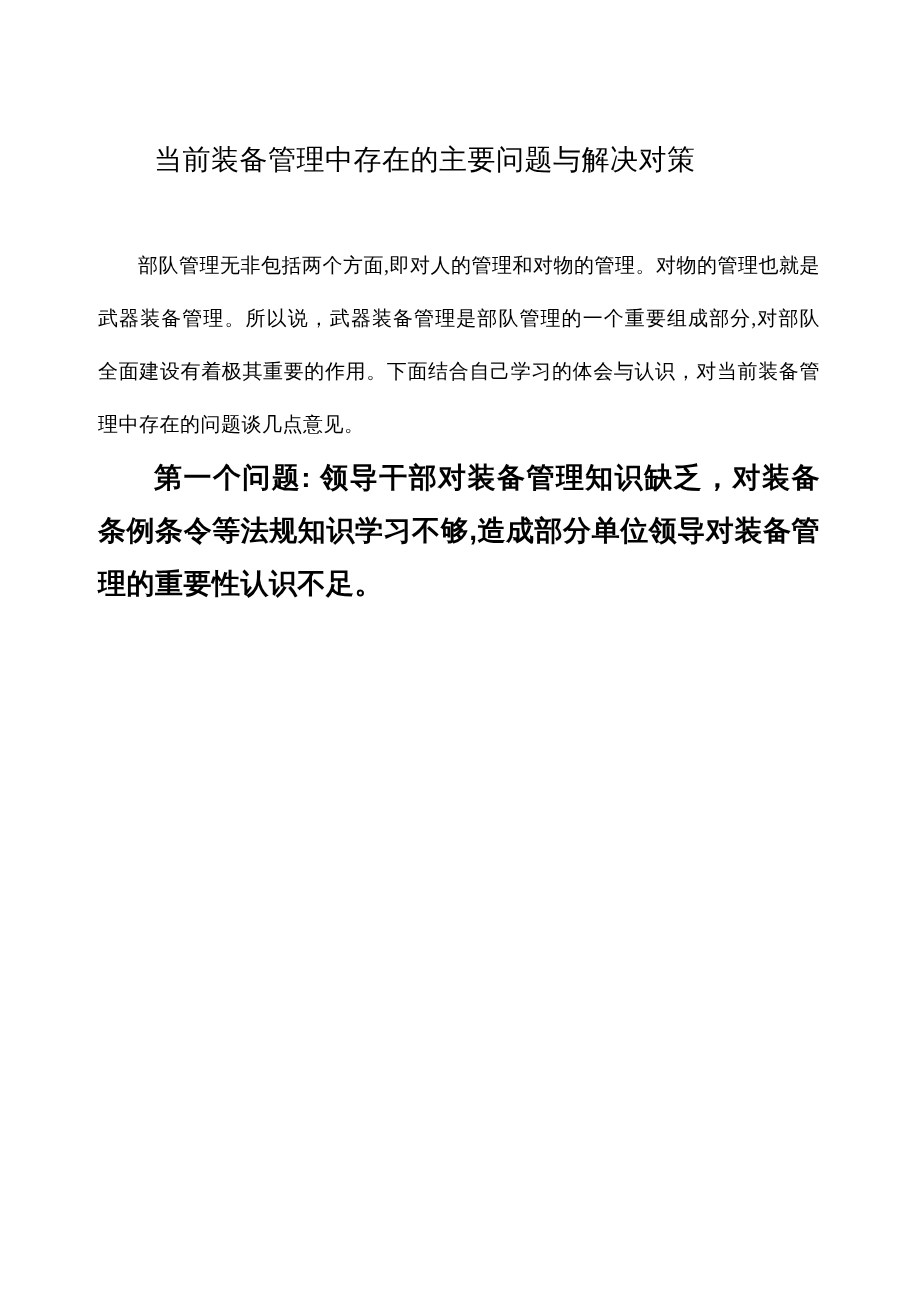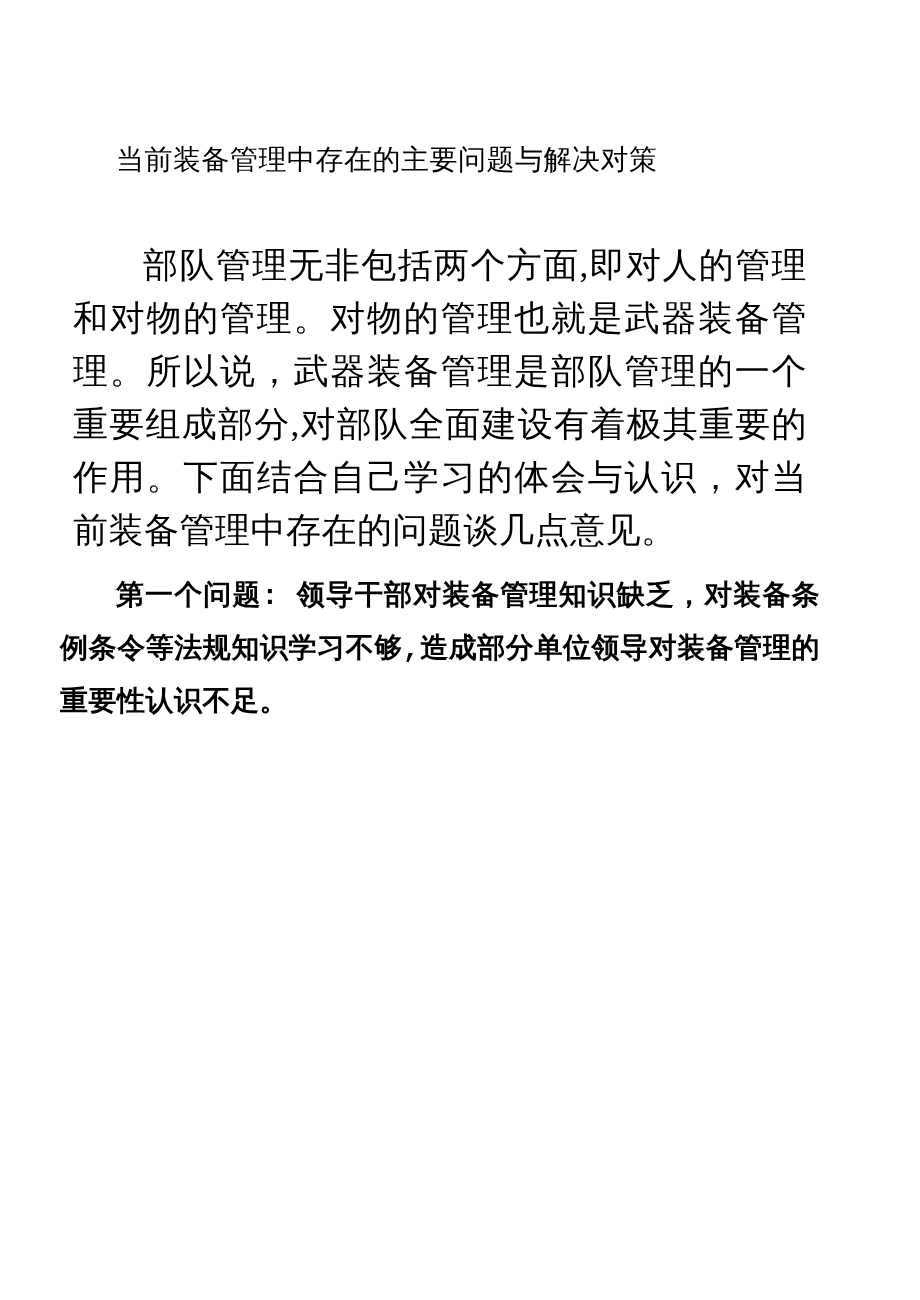--- a/index.html
+++ b/index.html
@@ -9,46 +9,46 @@
   }
   body {
     width: 920px;
     height: 1300px;
     overflow: hidden;
   }
   .page {
     box-sizing: border-box;
     width: 920px;
     height: 1300px;
-    padding: 133px 100px 0 60px;
+    padding: 133px 100px 0 98px;
     background: #ffffff;
     color: #000000;
   }
   .doc-title {
     margin: 0 0 53px 0;
     font-family: "Liberation Serif", "DejaVu Serif", serif;
     font-size: 28px;
     line-height: 53px;
     font-weight: normal;
     text-indent: 2em;
     letter-spacing: 0.5px;
     white-space: nowrap;
   }
   p.body-para {
-    margin: 13px;
+    margin: 0;
     font-family: "Liberation Serif", "DejaVu Serif", serif;
-    font-size: 35px;
+    font-size: 20px;
     line-height: 53px;
     text-indent: 2em;
     text-align: justify;
     letter-spacing: 0.5px;
   }
   p.emphasis-para {
     margin: 0;
-    font-family: Liberation Mono, monospace;
+    font-family: Liberation Sans, sans-serif;
     font-size: 28px;
     line-height: 53px;
     font-weight: 700;
     text-indent: 2em;
     text-align: justify;
     letter-spacing: 0.5px;
   }
 </style>
 </head>
 <body>

